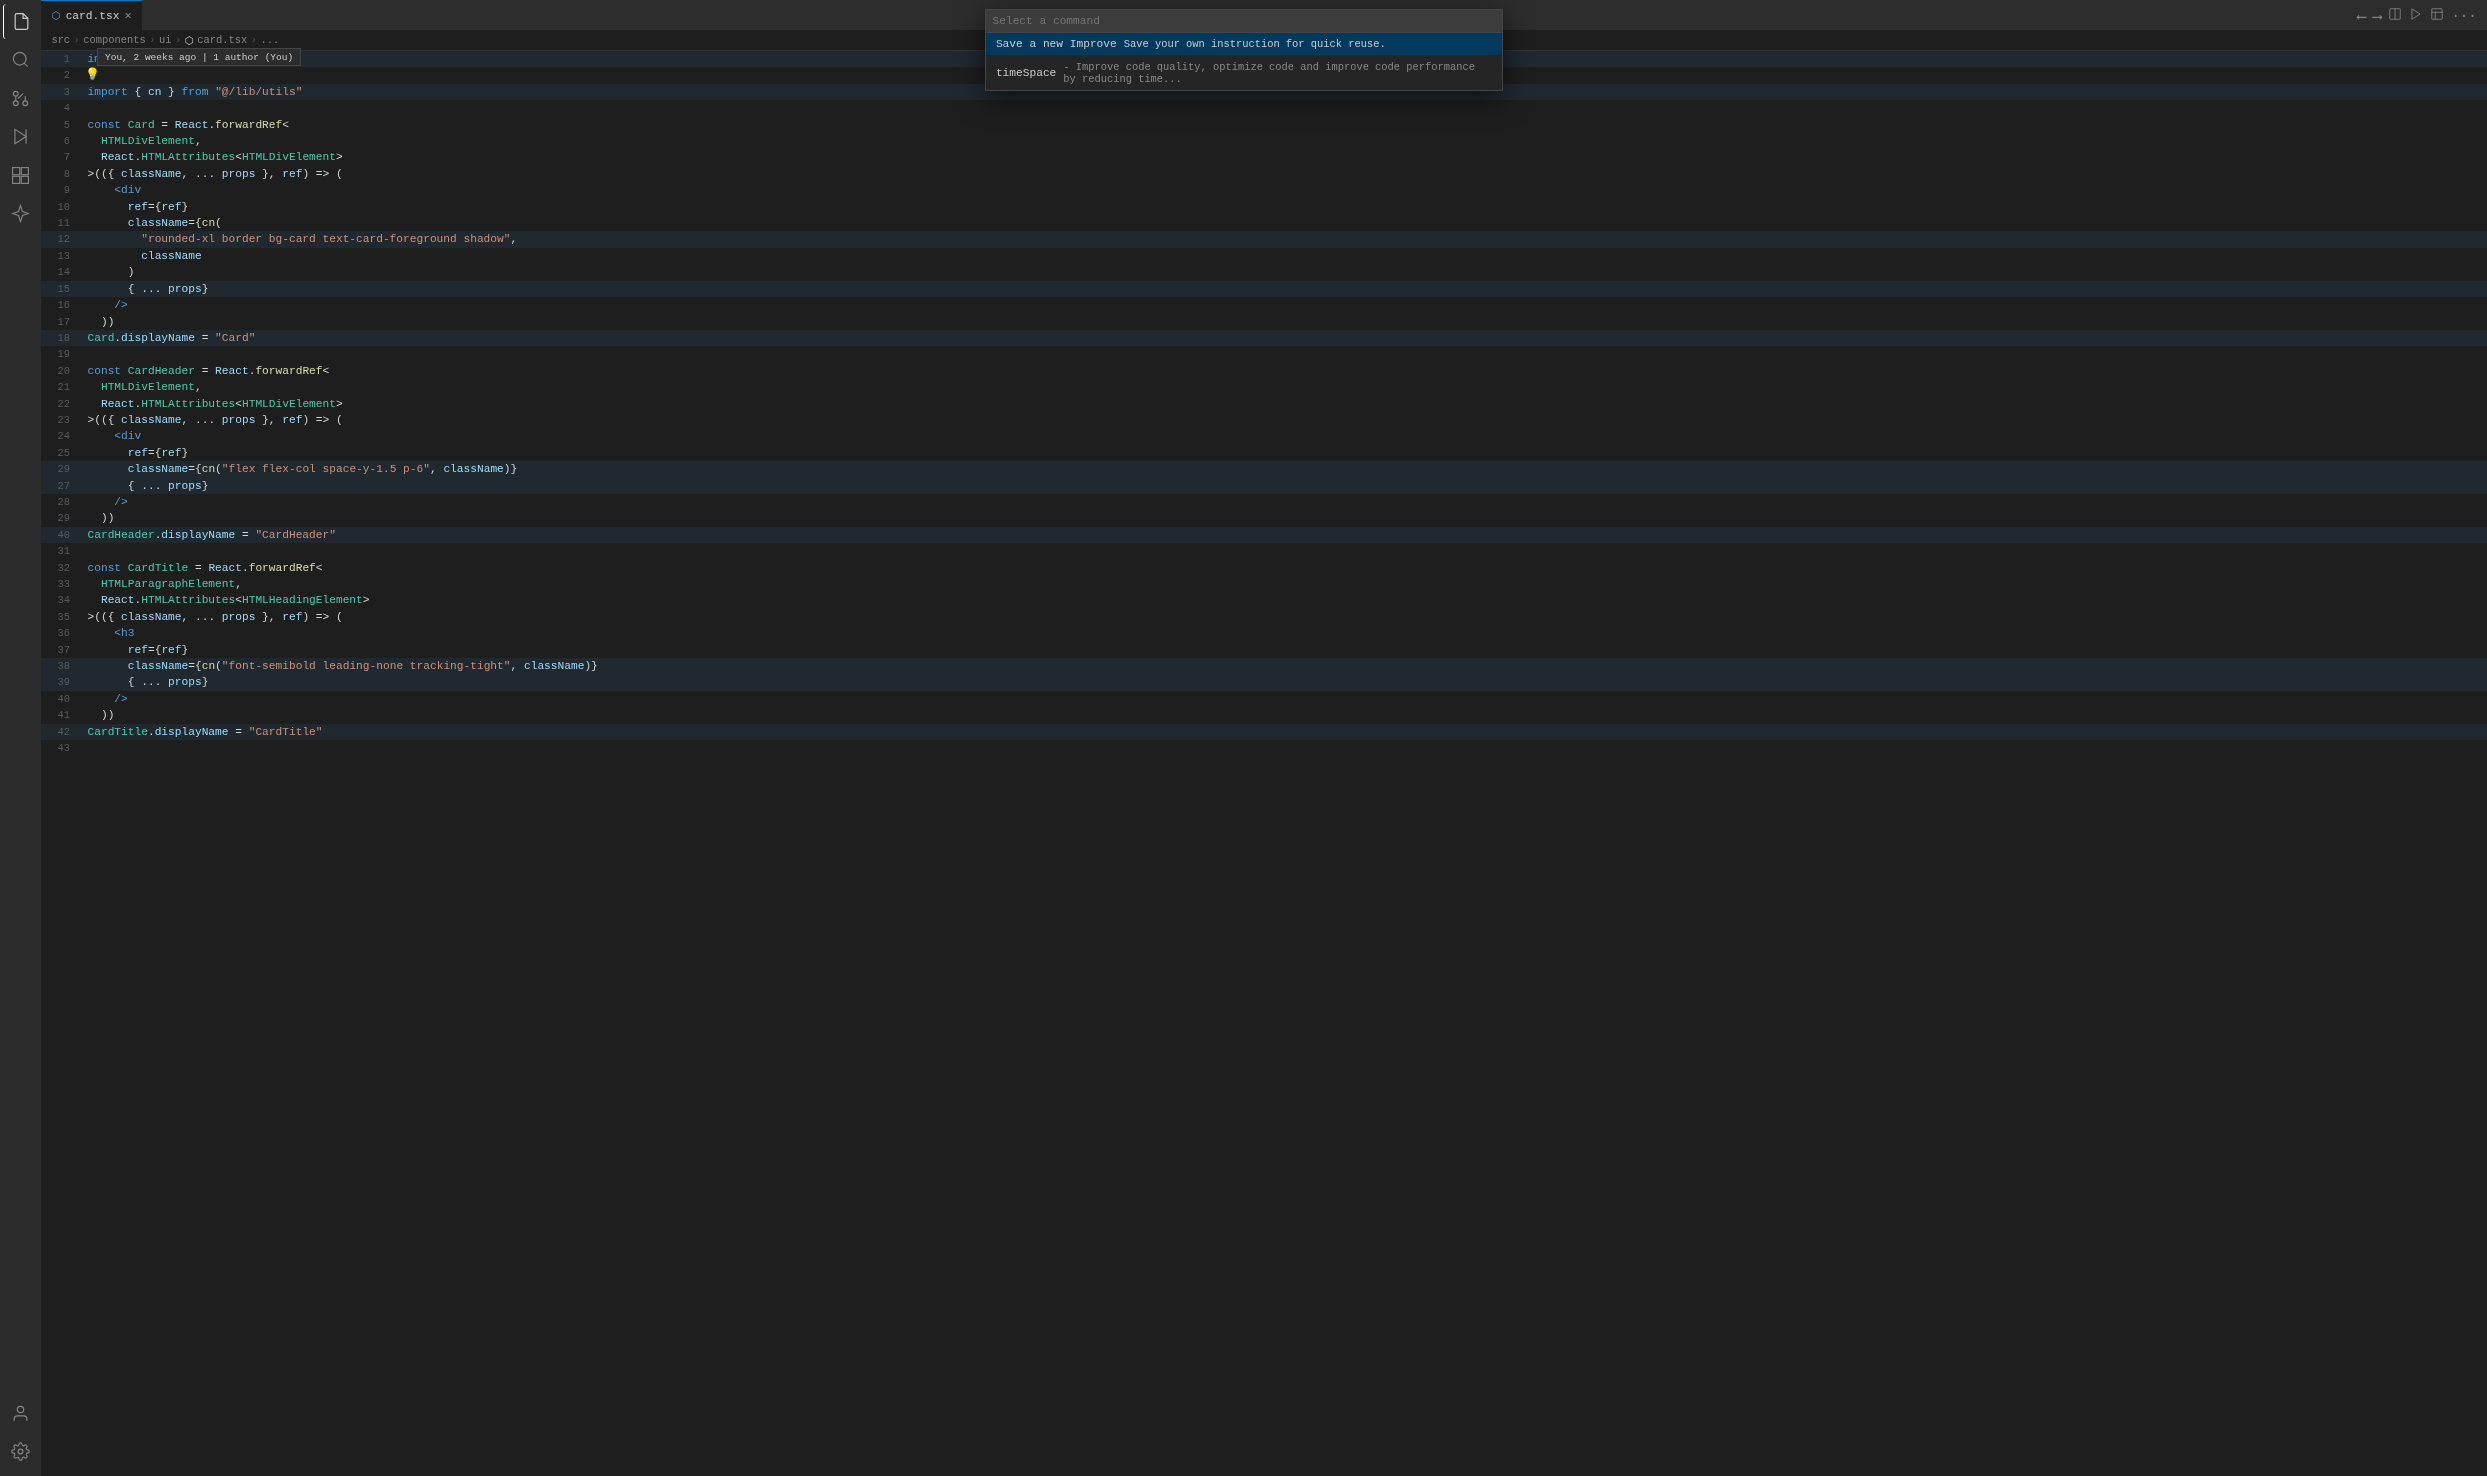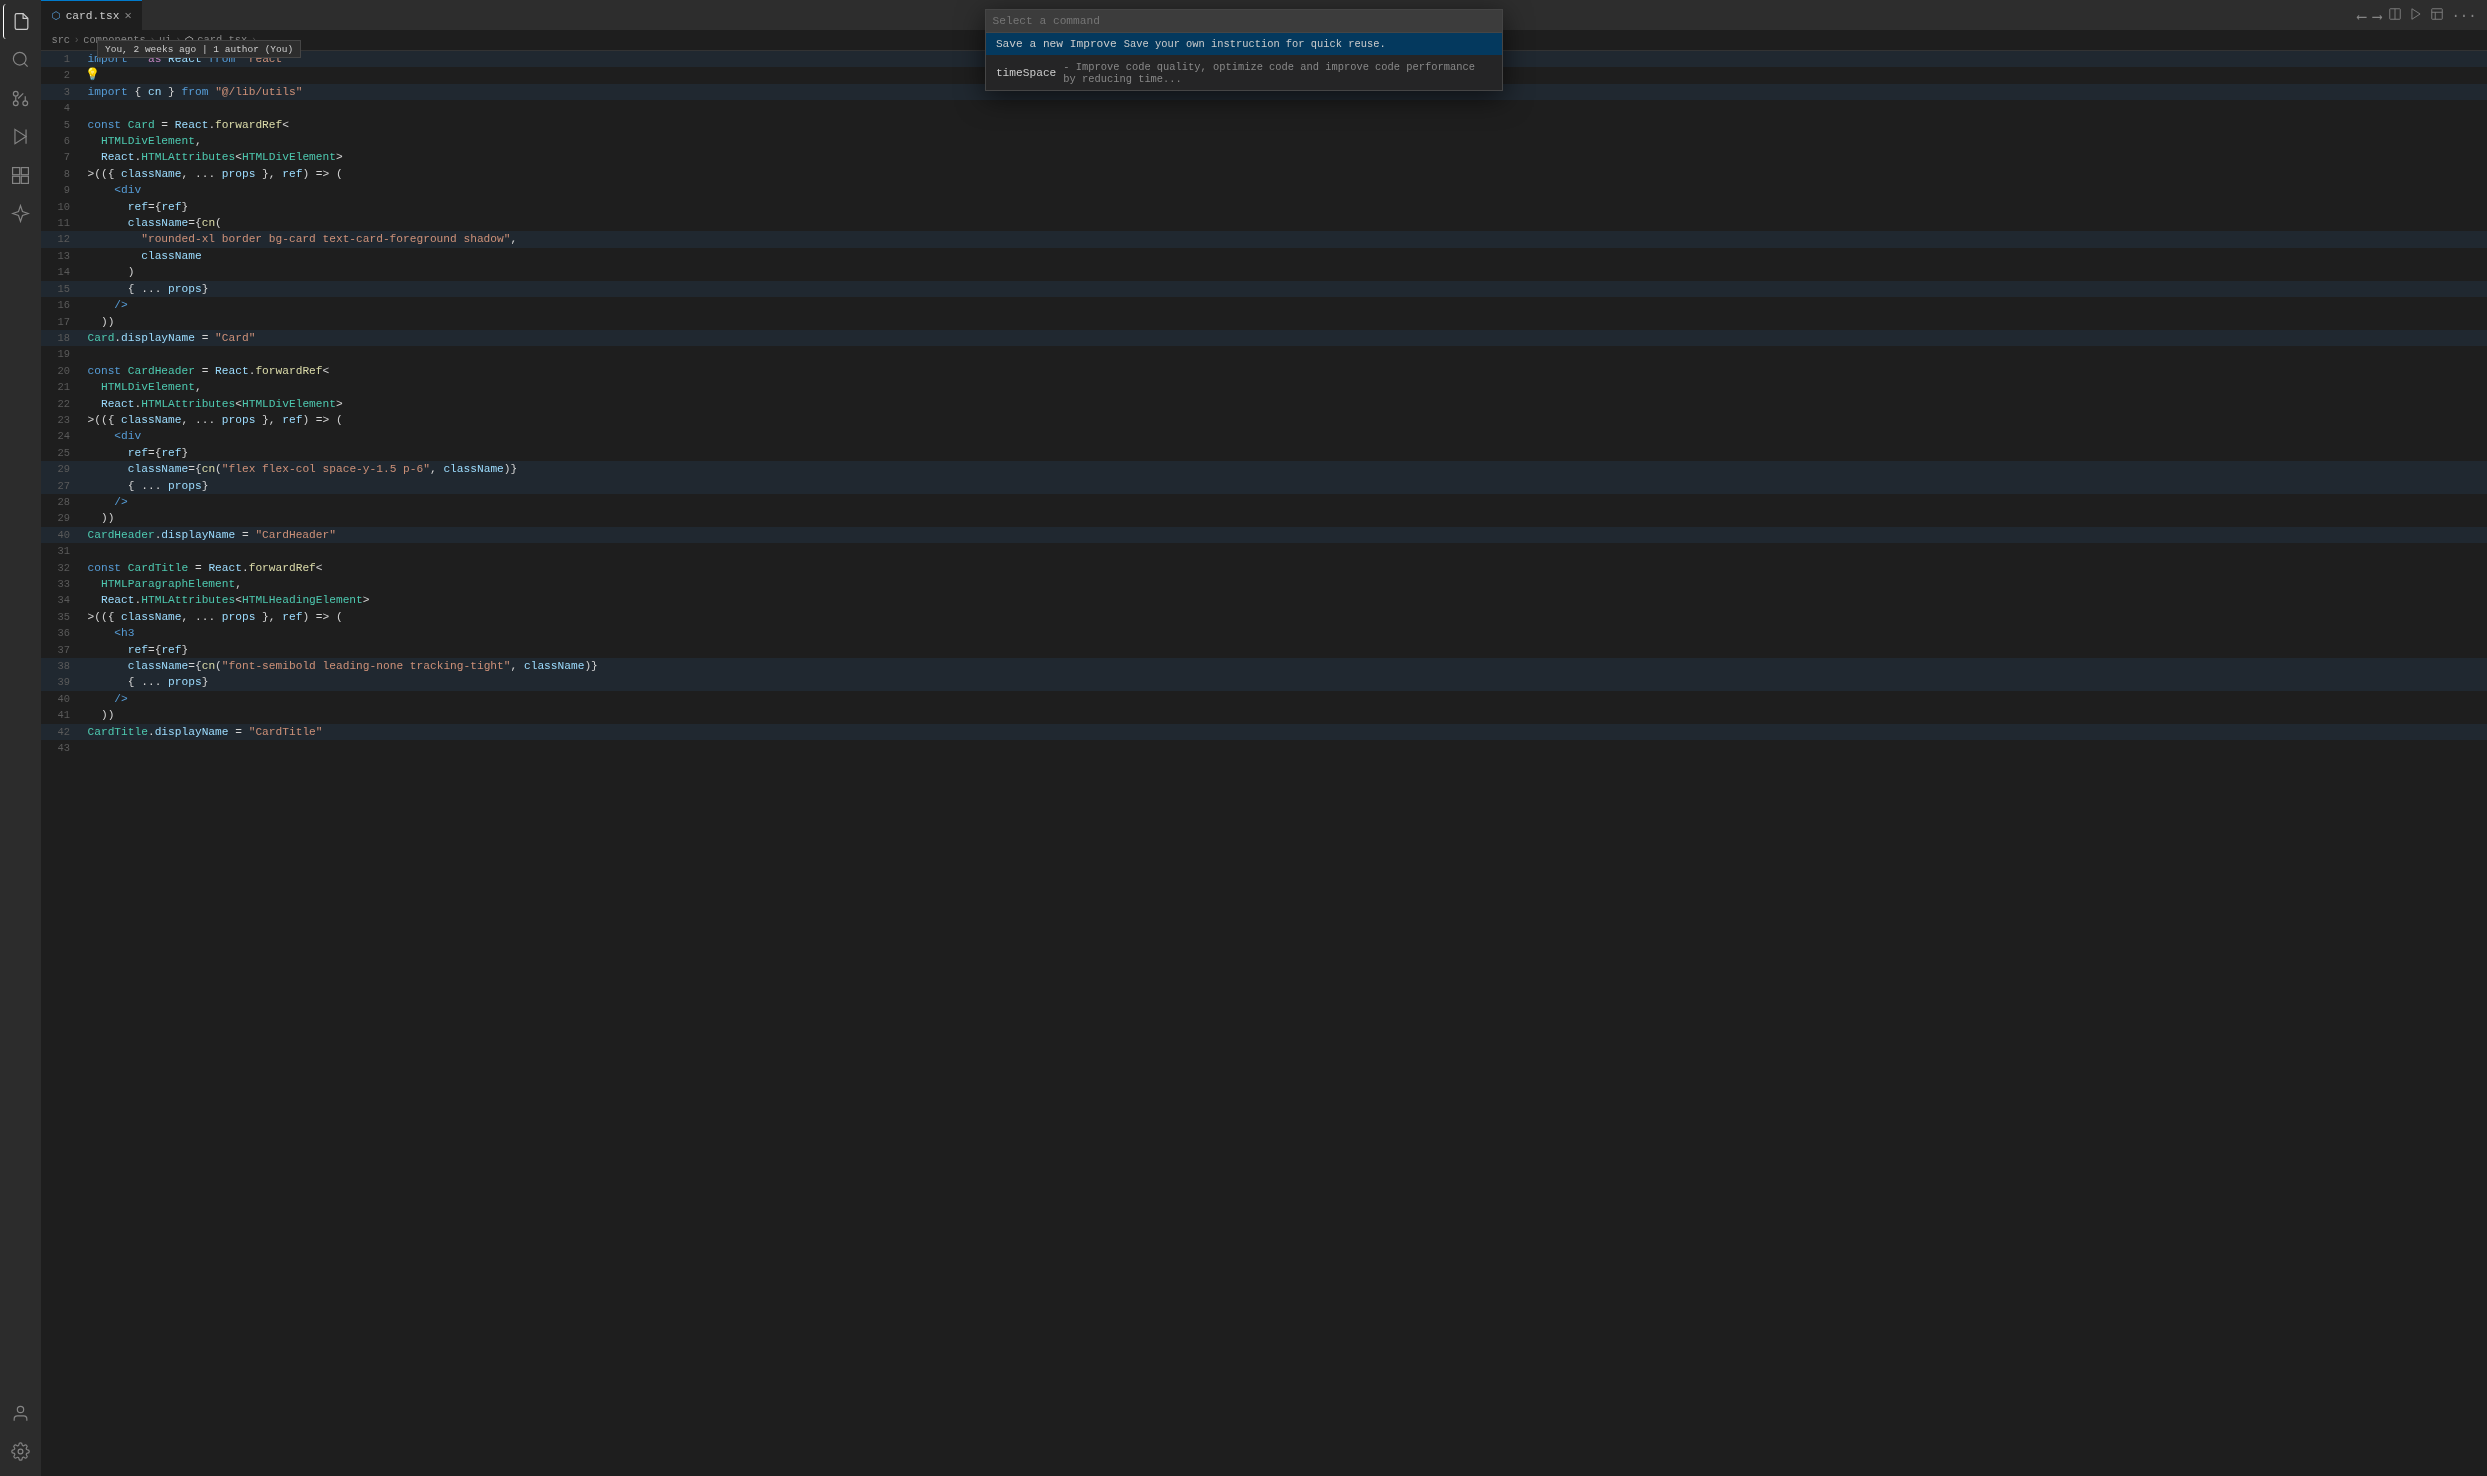--- a/index.html
+++ b/index.html
@@ -106,21 +106,21 @@
     .breadcrumb-sep { color: #555; }
 
     
     .hover-info {
       background: #2d2d2d;
       border: 0.9px solid #454545;
       padding: 2.6px 7px;
       font-size: 9.5px;
       color: #cccccc;
       position: absolute;
-      top: 40px;
+      top: 48px;
       left: 97px;
       z-index: 5;
       white-space: nowrap;
     }
 
     
     .code-editor {
       flex: 1;
       overflow-y: auto;
       overflow-x: hidden;

